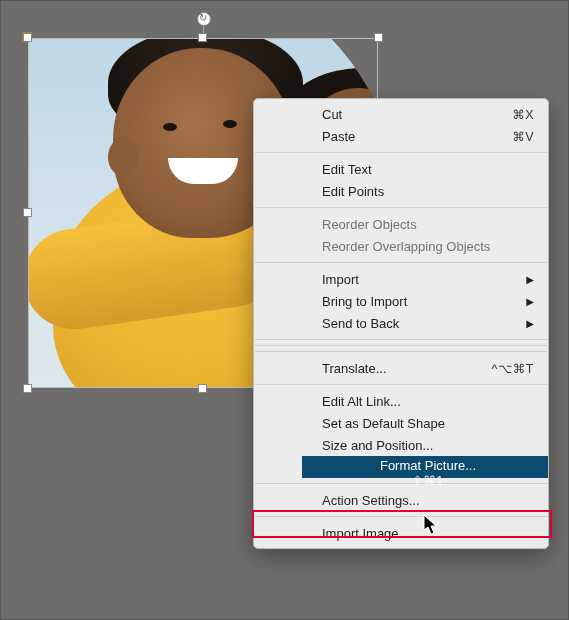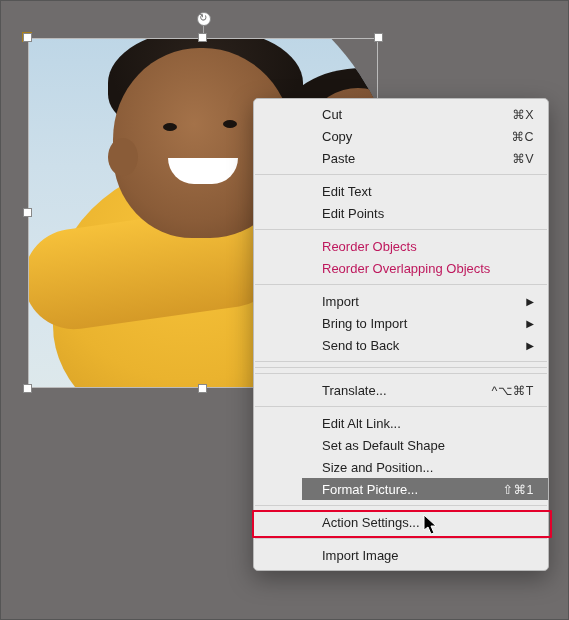--- a/index.html
+++ b/index.html
@@ -169,24 +169,25 @@
   .menu-item {
     display: flex;
     align-items: center;
     justify-content: space-between;
     padding: 2px 14px 2px 20px;
     height: 18px;
     color: #222;
     white-space: nowrap;
     margin-left: 48px;
   }
-  .menu-item.disabled { color: #be185d; }
+  .menu-item.disabled { color: #737373; }
   .menu-item.highlight {
-    background: #737373;
+    background: #0c4a6e;
     color: #fff;
+    flex-direction: column;
   }
   .menu-item .shortcut {
     font-size: 12.5px;
     letter-spacing: 0.5px;
     color: inherit;
     opacity: 0.9;
   }
   .menu-item .submenu-arrow {
     font-size: 10px;
     color: inherit;
@@ -243,24 +244,20 @@
   <div class="handle h-bm"></div>
   <div class="handle h-br"></div>
 </div>
 
 <div class="context-menu">
   <div class="menu-item">
     <span>Cut</span>
     <span class="shortcut">⌘X</span>
   </div>
   <div class="menu-item">
-    <span>Copy</span>
-    <span class="shortcut">⌘C</span>
-  </div>
-  <div class="menu-item">
     <span>Paste</span>
     <span class="shortcut">⌘V</span>
   </div>
   <div class="sep"></div>
   <div class="menu-item">
     <span>Edit Text</span>
   </div>
   <div class="menu-item">
     <span>Edit Points</span>
   </div>

